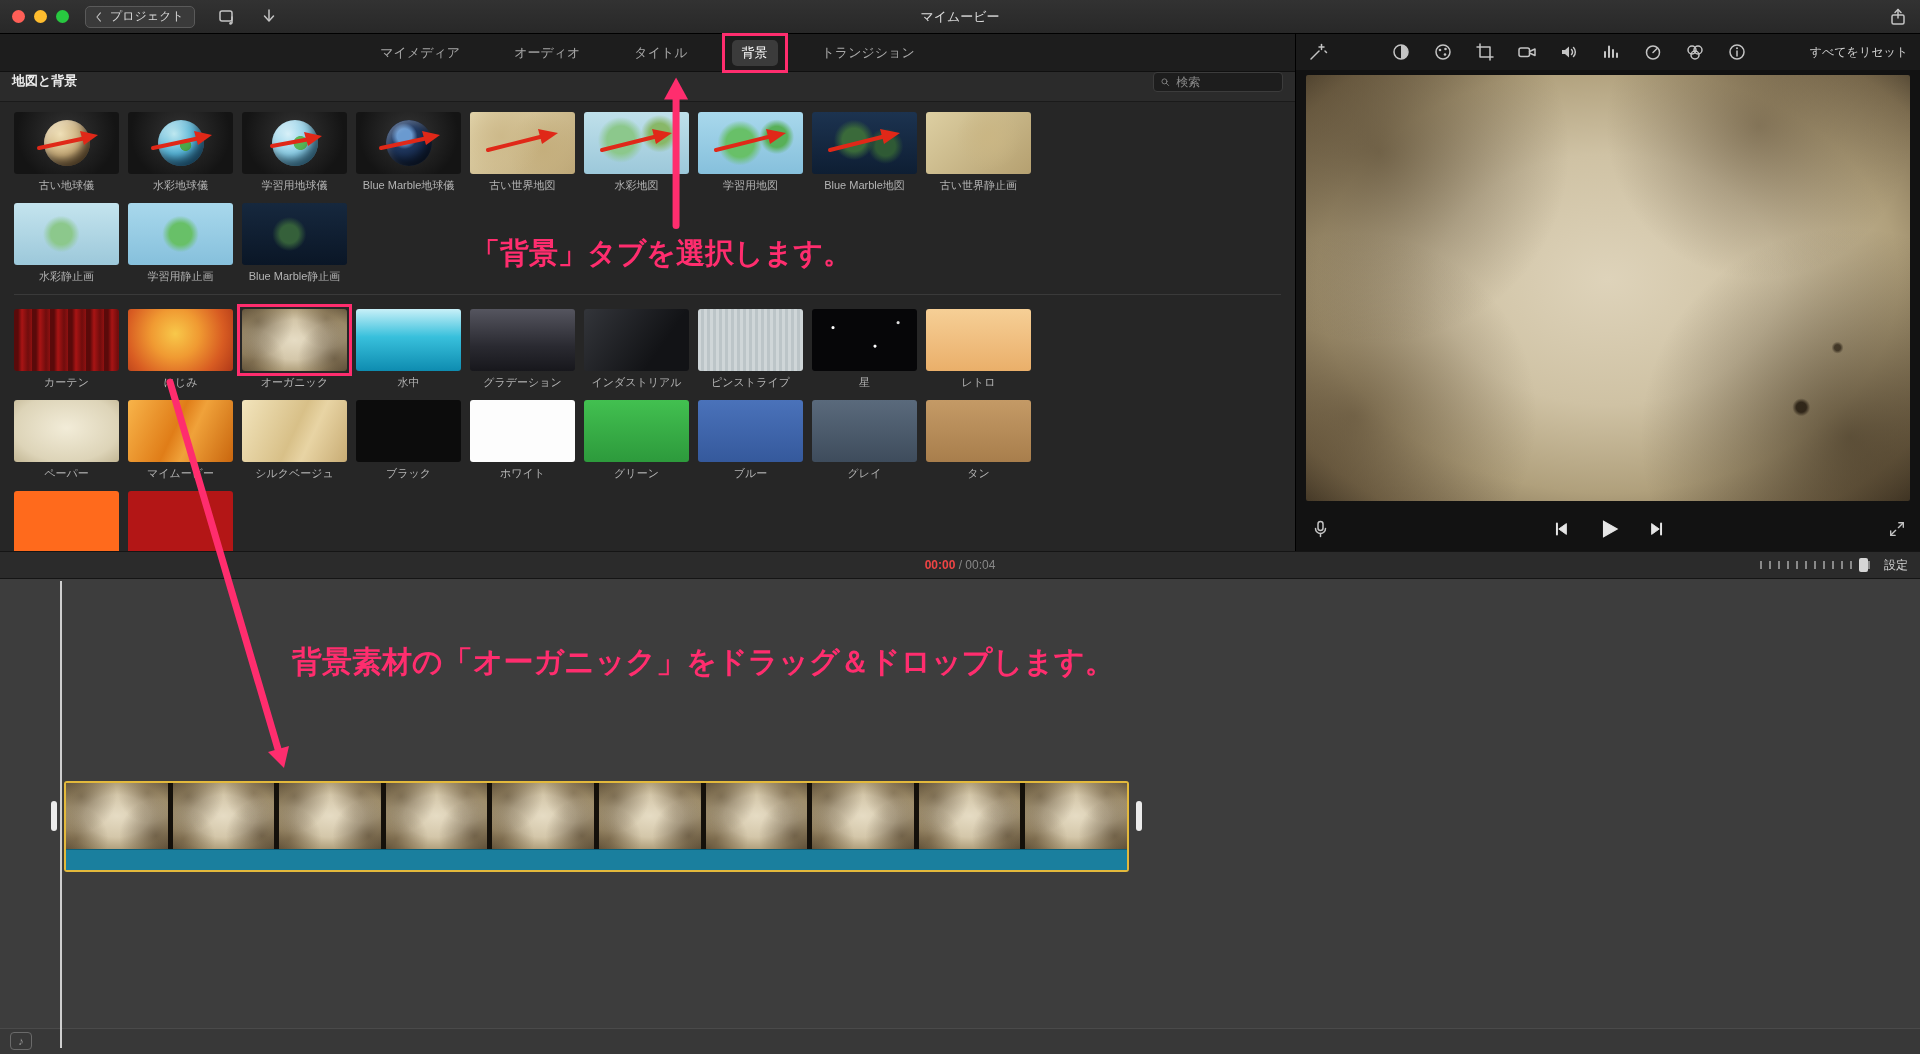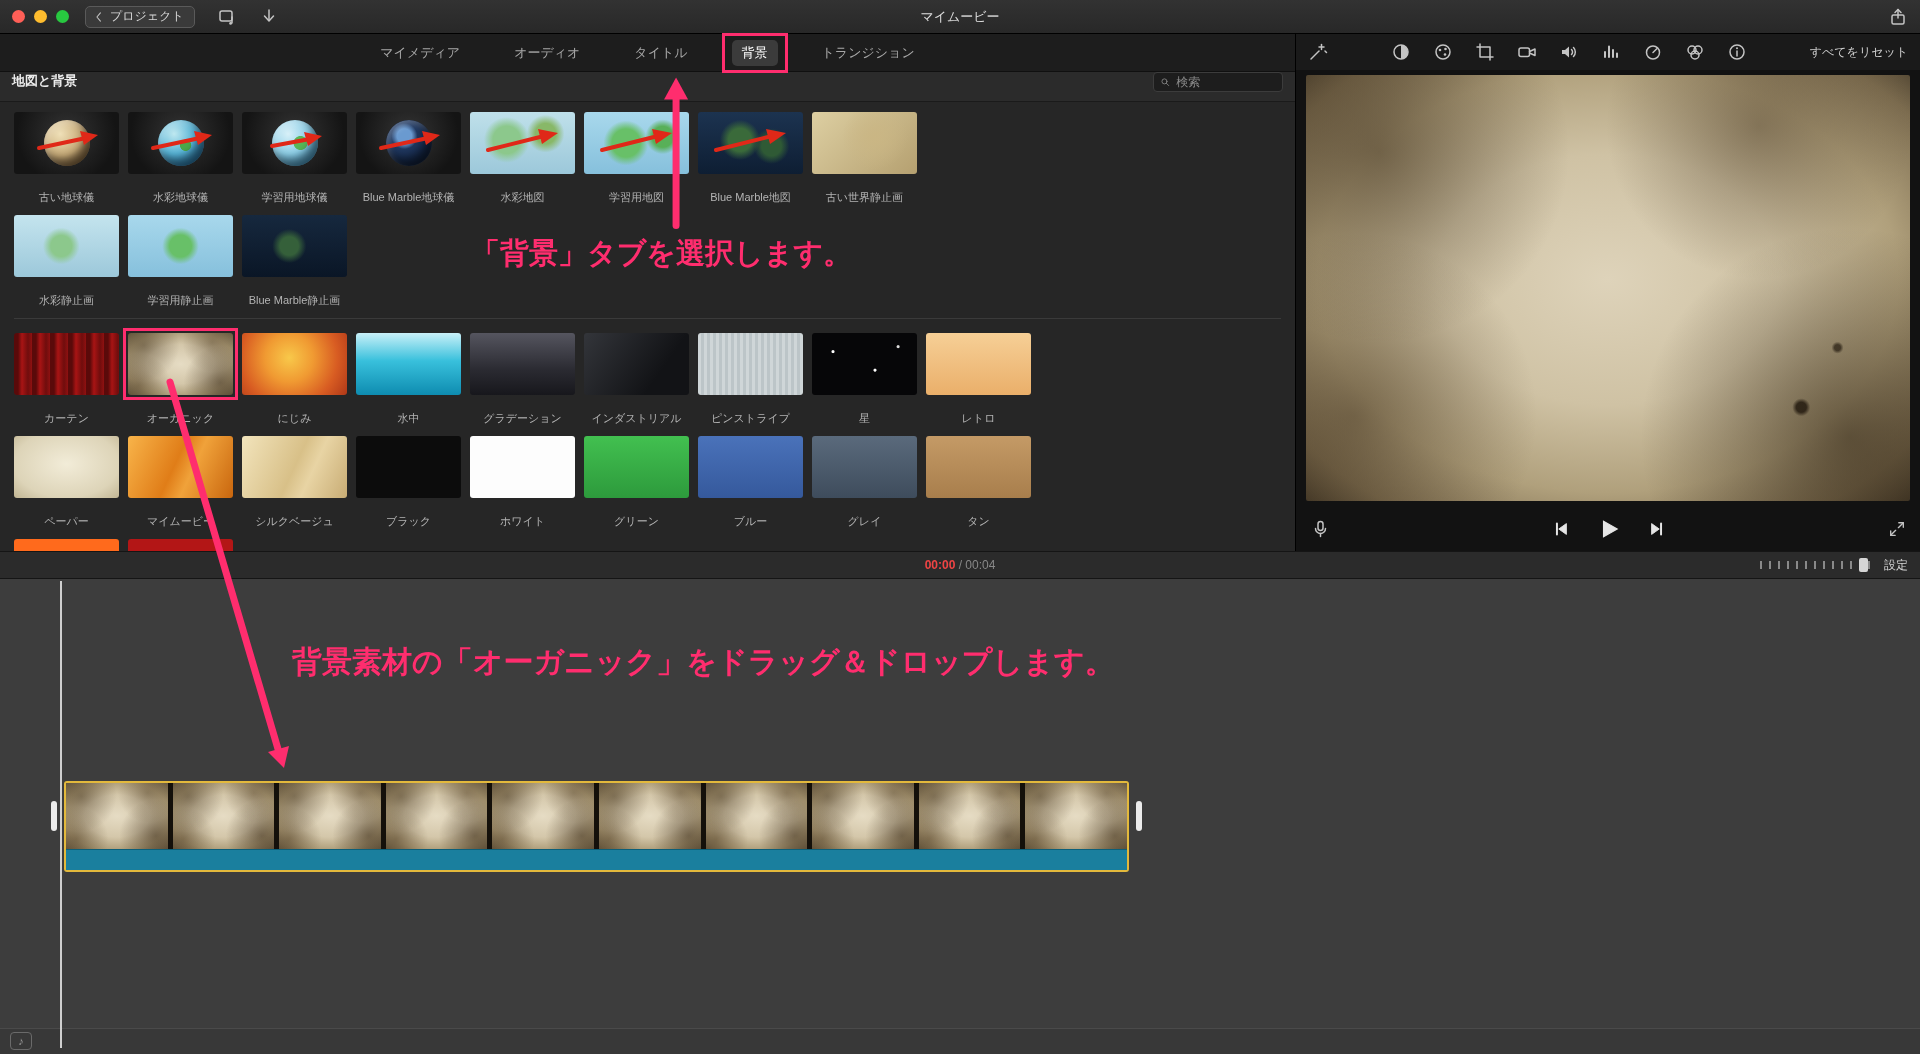--- a/index.html
+++ b/index.html
@@ -39,21 +39,21 @@
     display:flex;padding:0 12px}
   .section-title{font-weight:bold;font-size:13px;color:#ececec}
   .search{margin-left:auto;display:flex;align-items:center;gap:5px;background:#1d1d1d;
     border:1px solid #3c3c3c;border-radius:4px;height:20px;padding:0 6px;width:130px}
   .search input{background:transparent;border:none;outline:none;color:#ccc;font-size:12px;width:100%}
   .search input::placeholder{color:#8a8a8a}
   .content{height:449px;overflow:hidden;padding-top:10px}
   .row{display:flex;gap:9px;padding:0 14px;margin-bottom:10px}
   .item{width:105px;flex:none;position:relative}
   .thumb{width:105px;height:62px;border-radius:3px;position:relative;overflow:hidden;background:#111}
-  .label{margin-top:16px;font-size:11px;color:#b4b4b4;text-align:center;
+  .label{margin-top:4px;font-size:11px;color:#b4b4b4;text-align:center;
     white-space:nowrap;overflow:hidden;text-overflow:ellipsis}
   .divider{height:1px;background:#3a3a3a;margin:4px 14px 14px}
   .annot-box{position:absolute;left:-5px;top:-5px;width:115px;height:72px;
     border:3px solid var(--accent);pointer-events:none;z-index:55}
 
   
   .globe{width:46px;height:46px;border-radius:50%;position:absolute;left:50%;top:50%;
     transform:translate(-50%,-50%);
     box-shadow:inset -5px -7px 9px rgba(0,0,0,.5), inset 3px 4px 6px rgba(255,255,255,.25)}
   .t-globe{background:radial-gradient(circle at 50% 35%,#343434,#141414 75%)}
@@ -255,44 +255,53 @@
           <div class="thumb t-globe g-marble">
               <div class="globe"></div>
             <svg class="route" viewBox="0 0 105 62">
                 <line class="route-line" x1="25" y1="36" x2="72" y2="26"></line>
                 <polygon class="route-head" points="84,23 66,19 70,33"></polygon>
               </svg>
             </div>
           <div class="label">Blue Marble地球儀</div>
         </div>
         <div class="item">
-          <div class="thumb t-map-water">
+          <div class="thumb t-map-old">
             <svg class="route" viewBox="0 0 105 62">
                 <line class="route-line" x1="18" y1="38" x2="74" y2="24"></line>
                 <polygon class="route-head" points="88,21 68,17 72,32"></polygon>
               </svg>
             </div>
-          <div class="label">水彩地図</div>
-        </div>
-        <div class="item">
-          <div class="thumb t-map-edu">
+          <div class="label">古い世界地図</div>
+        </div>
+        <div class="item">
+          <div class="thumb t-map-water">
             <svg class="route" viewBox="0 0 105 62">
                 <line class="route-line" x1="18" y1="38" x2="74" y2="24"></line>
                 <polygon class="route-head" points="88,21 68,17 72,32"></polygon>
               </svg>
             </div>
-          <div class="label">学習用地図</div>
-        </div>
-        <div class="item">
-          <div class="thumb t-map-marble">
+          <div class="label">水彩地図</div>
+        </div>
+        <div class="item">
+          <div class="thumb t-map-edu">
             <svg class="route" viewBox="0 0 105 62">
                 <line class="route-line" x1="18" y1="38" x2="74" y2="24"></line>
                 <polygon class="route-head" points="88,21 68,17 72,32"></polygon>
               </svg>
             </div>
+          <div class="label">学習用地図</div>
+        </div>
+        <div class="item">
+          <div class="thumb t-map-marble">
+            <svg class="route" viewBox="0 0 105 62">
+                <line class="route-line" x1="18" y1="38" x2="74" y2="24"></line>
+                <polygon class="route-head" points="88,21 68,17 72,32"></polygon>
+              </svg>
+            </div>
           <div class="label">Blue Marble地図</div>
         </div>
         <div class="item">
           <div class="thumb t-still-old"></div>
           <div class="label">古い世界静止画</div>
         </div>
       </div>
 
       <div class="row">
         <div class="item">
@@ -307,29 +316,29 @@
           <div class="thumb t-still-marble"></div>
           <div class="label">Blue Marble静止画</div>
         </div>
       </div>
       <div class="divider"></div>
 
       <div class="row">
         <div class="item">
           <div class="thumb t-curtain"></div>
           <div class="label">カーテン</div>
+        </div>
+        <div class="item">
+          <div class="thumb t-nijimi"></div>
+          <div class="label">にじみ</div>
         </div>
         <div class="item">
           <div class="thumb tex-paper"></div>
           <div class="label">オーガニック</div>
           <div class="annot-box"></div>
-        </div>
-        <div class="item">
-          <div class="thumb t-nijimi"></div>
-          <div class="label">にじみ</div>
         </div>
         <div class="item">
           <div class="thumb t-under"></div>
           <div class="label">水中</div>
         </div>
         <div class="item">
           <div class="thumb t-grad"></div>
           <div class="label">グラデーション</div>
         </div>
         <div class="item">

